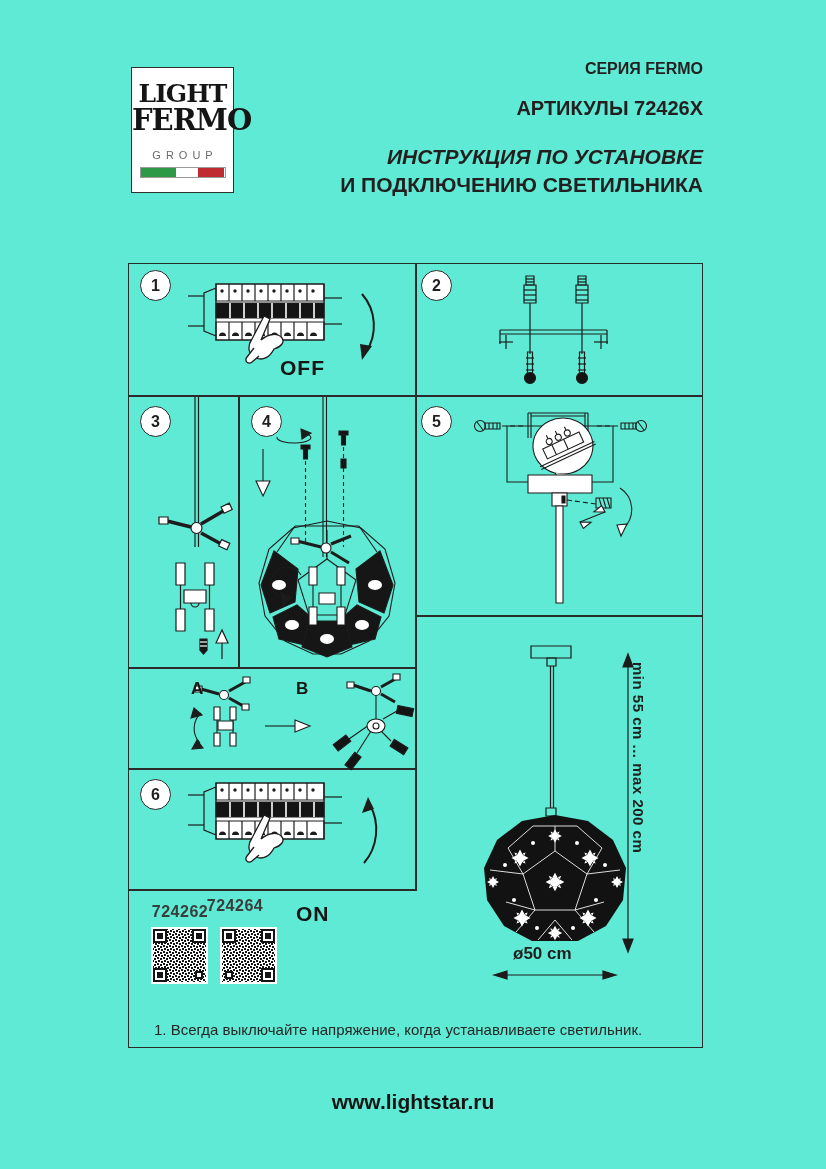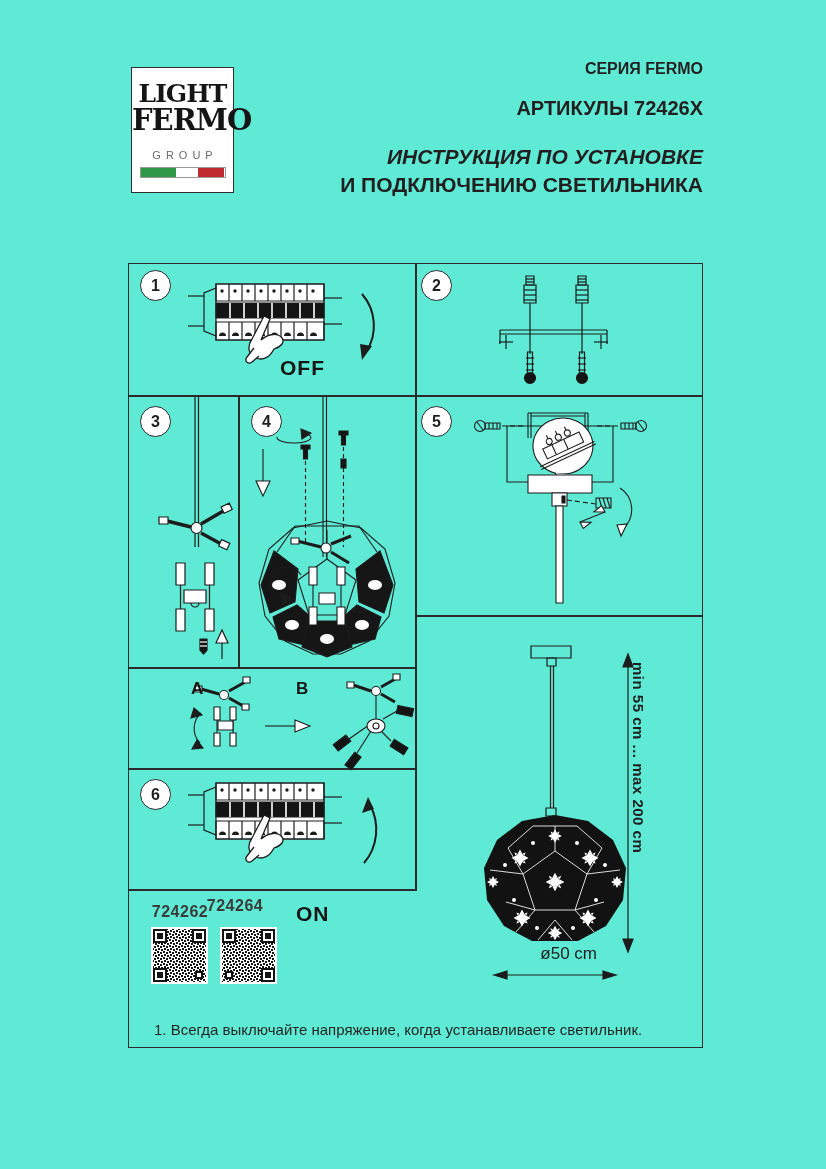--- a/index.html
+++ b/index.html
@@ -30,21 +30,21 @@
   .stepc{width:31px;height:31px;border:1.7px solid #2b2b2b;border-radius:50%;
          display:flex;align-items:center;justify-content:center;
          font-size:16px;font-weight:bold;background:#fff;box-sizing:border-box;}
   .lbl{position:absolute;font-weight:bold;color:#161616;}
   .off-on{font-size:21px;letter-spacing:1px;}
   .ab{font-size:17px;}
   .code{font-size:16px;letter-spacing:0.5px;color:#3b3b3b;width:60px;text-align:center;}
   .note{font-size:15px;color:#262626;font-weight:normal;}
   .range-label{left:627px;top:662px;width:22px;height:292px;display:flex;align-items:center;
                writing-mode:vertical-rl;font-size:15px;font-weight:bold;letter-spacing:0.5px;}
-  .dia-label{left:513px;top:944px;width:84px;text-align:right;font-size:17px;font-weight:normal;}
+  .dia-label{left:513px;top:944px;width:84px;text-align:left;font-size:17px;font-weight:bold;}
   .url{left:0;right:0;top:1090px;text-align:center;font-size:21px;font-weight:bold;color:#141414;}
   svg{position:absolute;overflow:visible;}
   svg *{vector-effect:non-scaling-stroke;}
 </style>
 </head>
 <body>
 
 <div class="page">
 
   <svg width="0" height="0">
@@ -544,14 +544,15 @@
   <span class="lbl code" style="left:205px;top:897px;">724264</span>
   <svg style="left:151px;top:927px;" width="57" height="57" viewBox="0 0 57 57">
       <use href="#qr"></use>
     </svg>
   <svg style="left:220px;top:927px;" width="57" height="57" viewBox="0 0 57 57">
       <use href="#qr" transform="translate(57,0) scale(-1,1)"></use>
     </svg>
 
   <span class="lbl note" style="left:154px;top:1021px;">1. Всегда выключайте напряжение, когда устанавливаете светильник.</span>
 
+  <div class="abs url">www.lightstar.ru</div>
 
 </div>
 
 </body></html>

